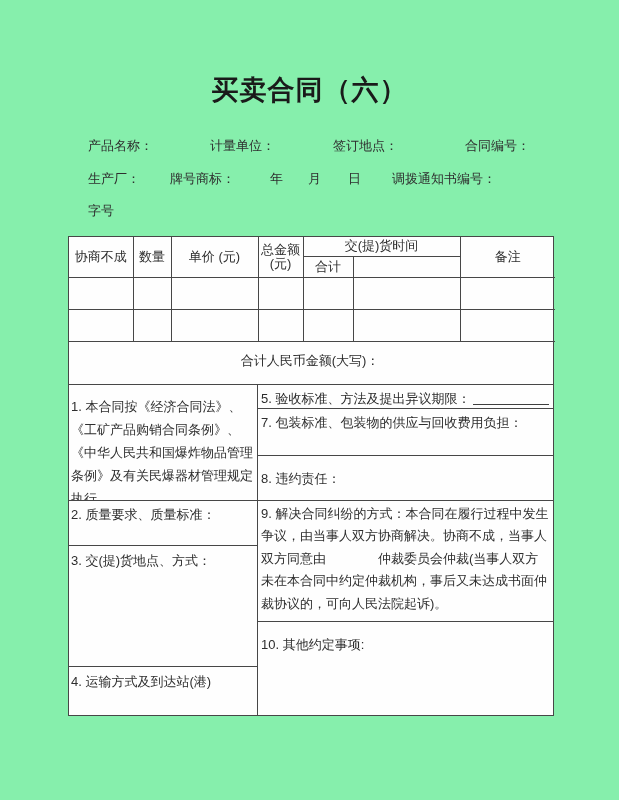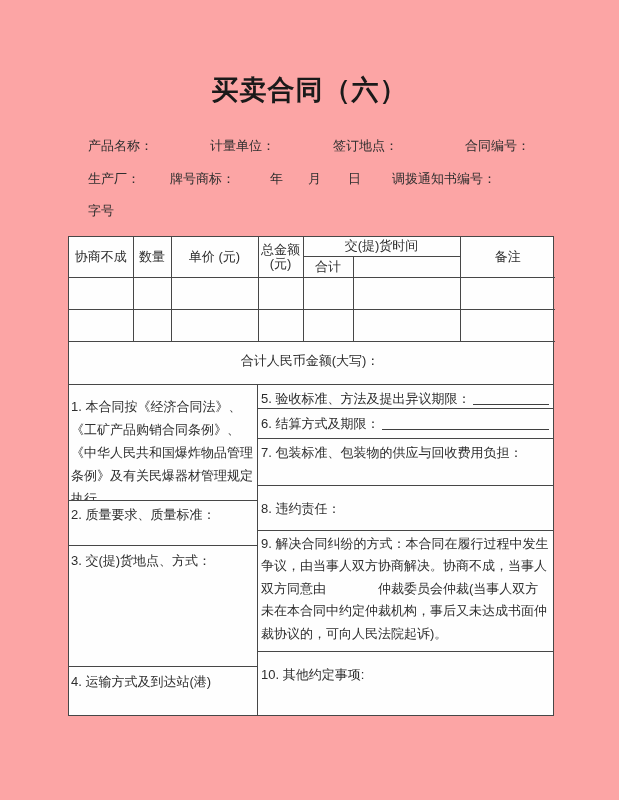--- a/index.html
+++ b/index.html
@@ -4,21 +4,21 @@
 <style>
   * { margin: 0; padding: 0; box-sizing: border-box; }
   html, body { width: 619px; height: 800px; }
   body {
     background: #ffffff;
     font-family: "Liberation Sans", "DejaVu Sans", sans-serif;
     color: #2b2b2b;
     position: relative;
     overflow: hidden;
   }
-  .sheet { position: absolute; inset: 0; background: #fca5a5; }
+  .sheet { position: absolute; inset: 0; background: #86efac; }
 
   
   .title {
     position: absolute; top: 72px; left: 0; width: 100%;
     text-align: center; font-size: 27px; font-weight: bold;
     color: #1a1a1a; letter-spacing: 1px; white-space: nowrap;
   }
 
   
   .f {
@@ -165,24 +165,20 @@
         </div>
         <div class="lrow r4">
           <div class="ctext">4. 运输方式及到达站(港)</div>
         </div>
       </div>
       <div class="rcol">
         <div class="rrow r5">
           <span class="nw">5. 验收标准、方法及提出异议期限：</span>
           <span class="blank-line"></span>
         </div>
-        <div class="rrow r6">
-          <span class="nw">6. 结算方式及期限：</span>
-          <span class="blank-line"></span>
-        </div>
         <div class="rrow r7">
           <div class="ctext">7. 包装标准、包装物的供应与回收费用负担：</div>
         </div>
         <div class="rrow r8">
           <div class="ctext">8. 违约责任：</div>
         </div>
         <div class="rrow r9">
           <div class="ctext">9. 解决合同纠纷的方式：本合同在履行过程中发生争议，由当事人双方协商解决。协商不成，当事人双方同意由　　　　仲裁委员会仲裁(当事人双方未在本合同中约定仲裁机构，事后又未达成书面仲裁协议的，可向人民法院起诉)。</div>
         </div>
         <div class="rrow r10">

